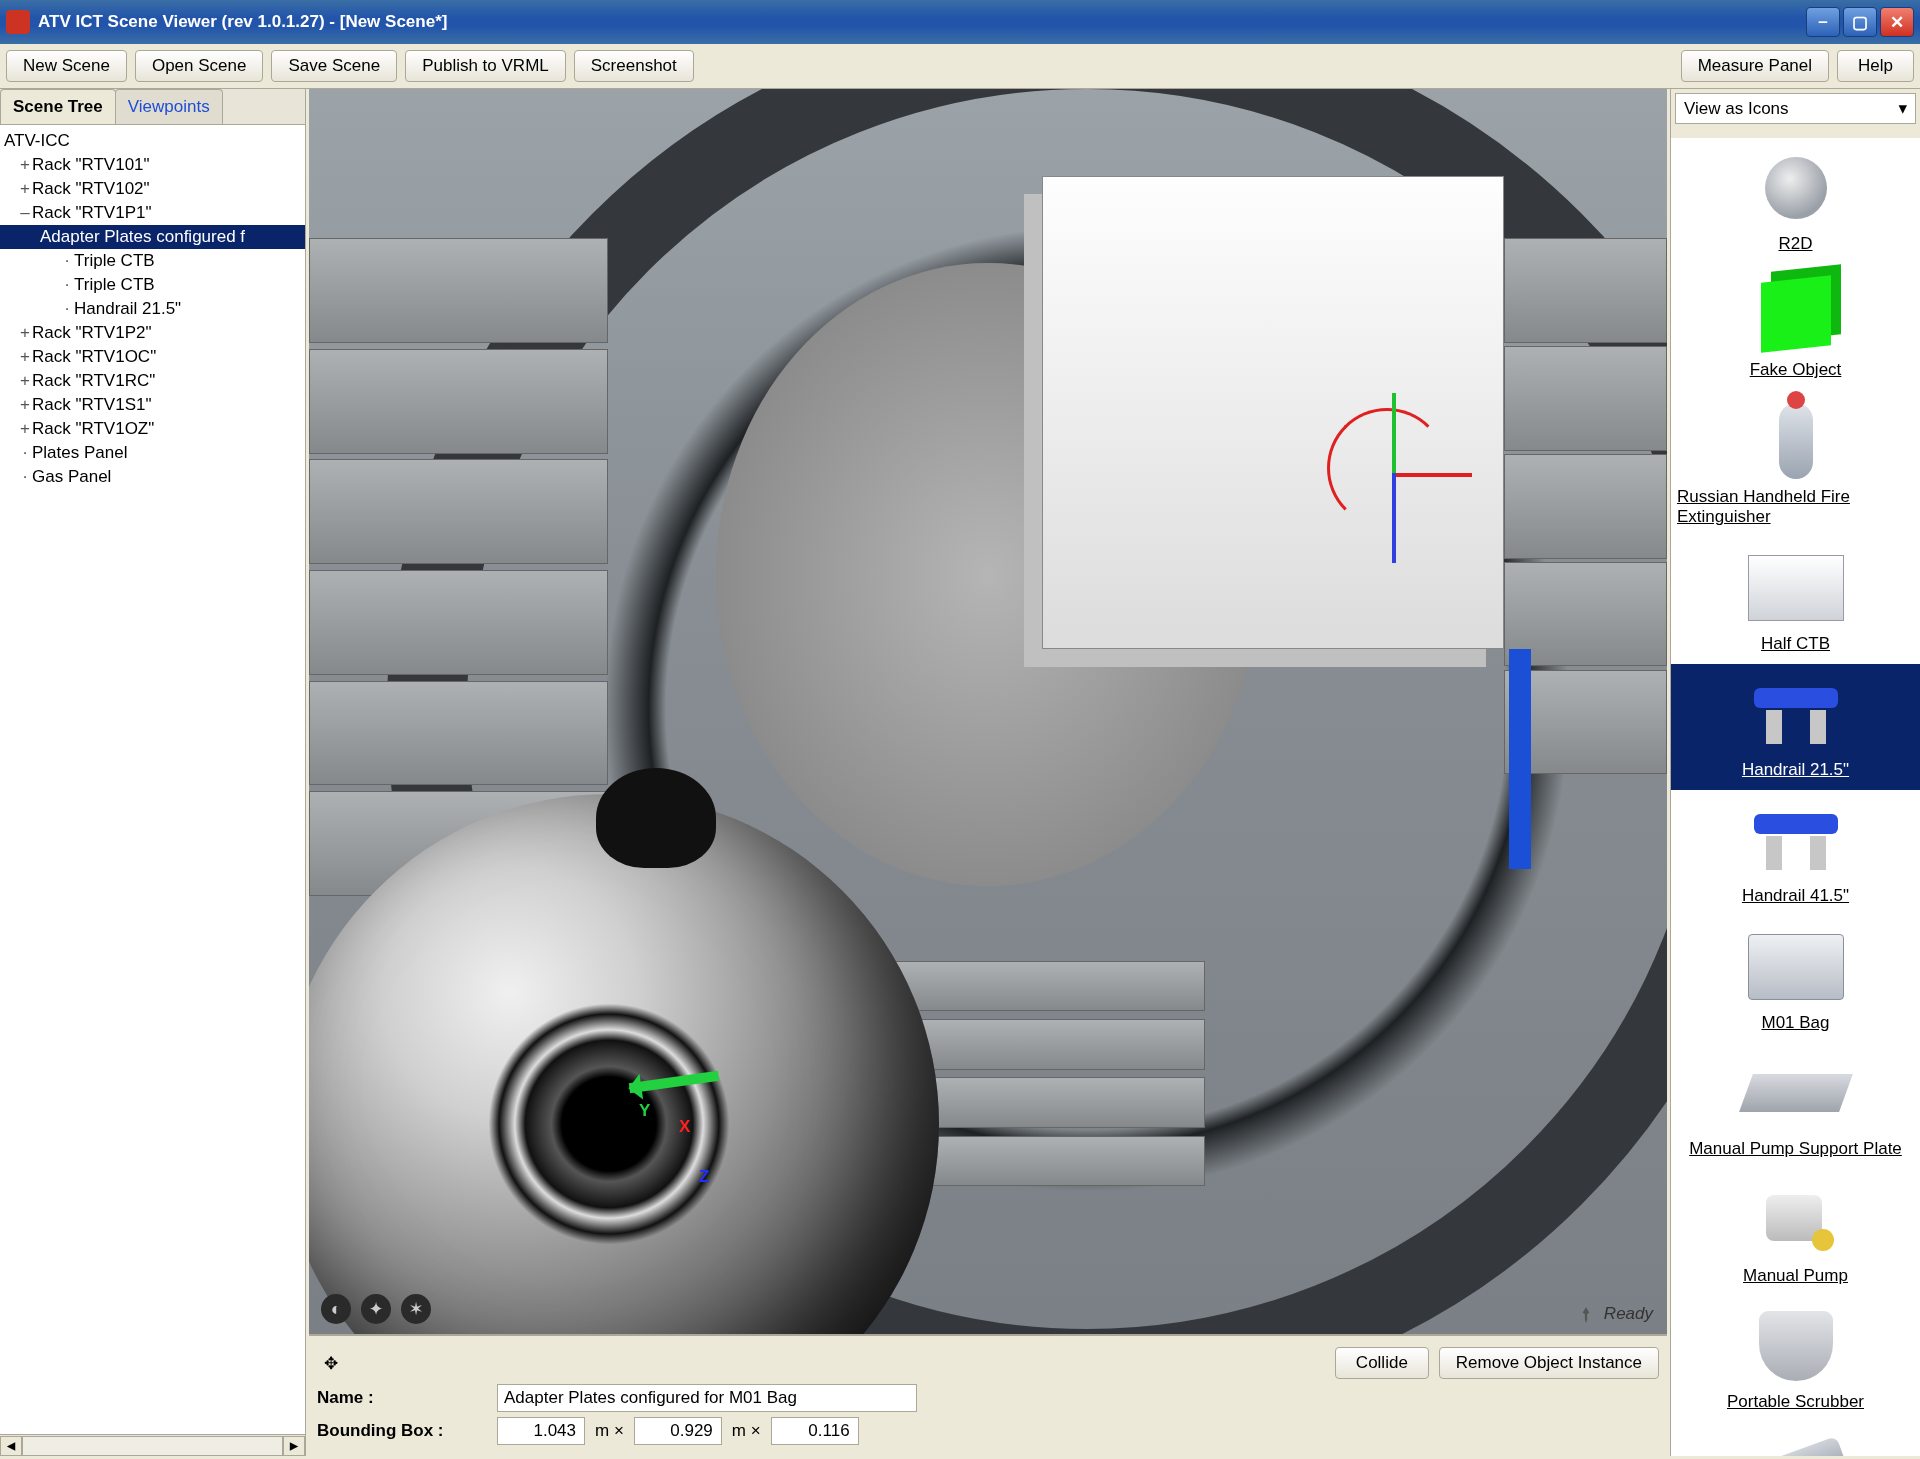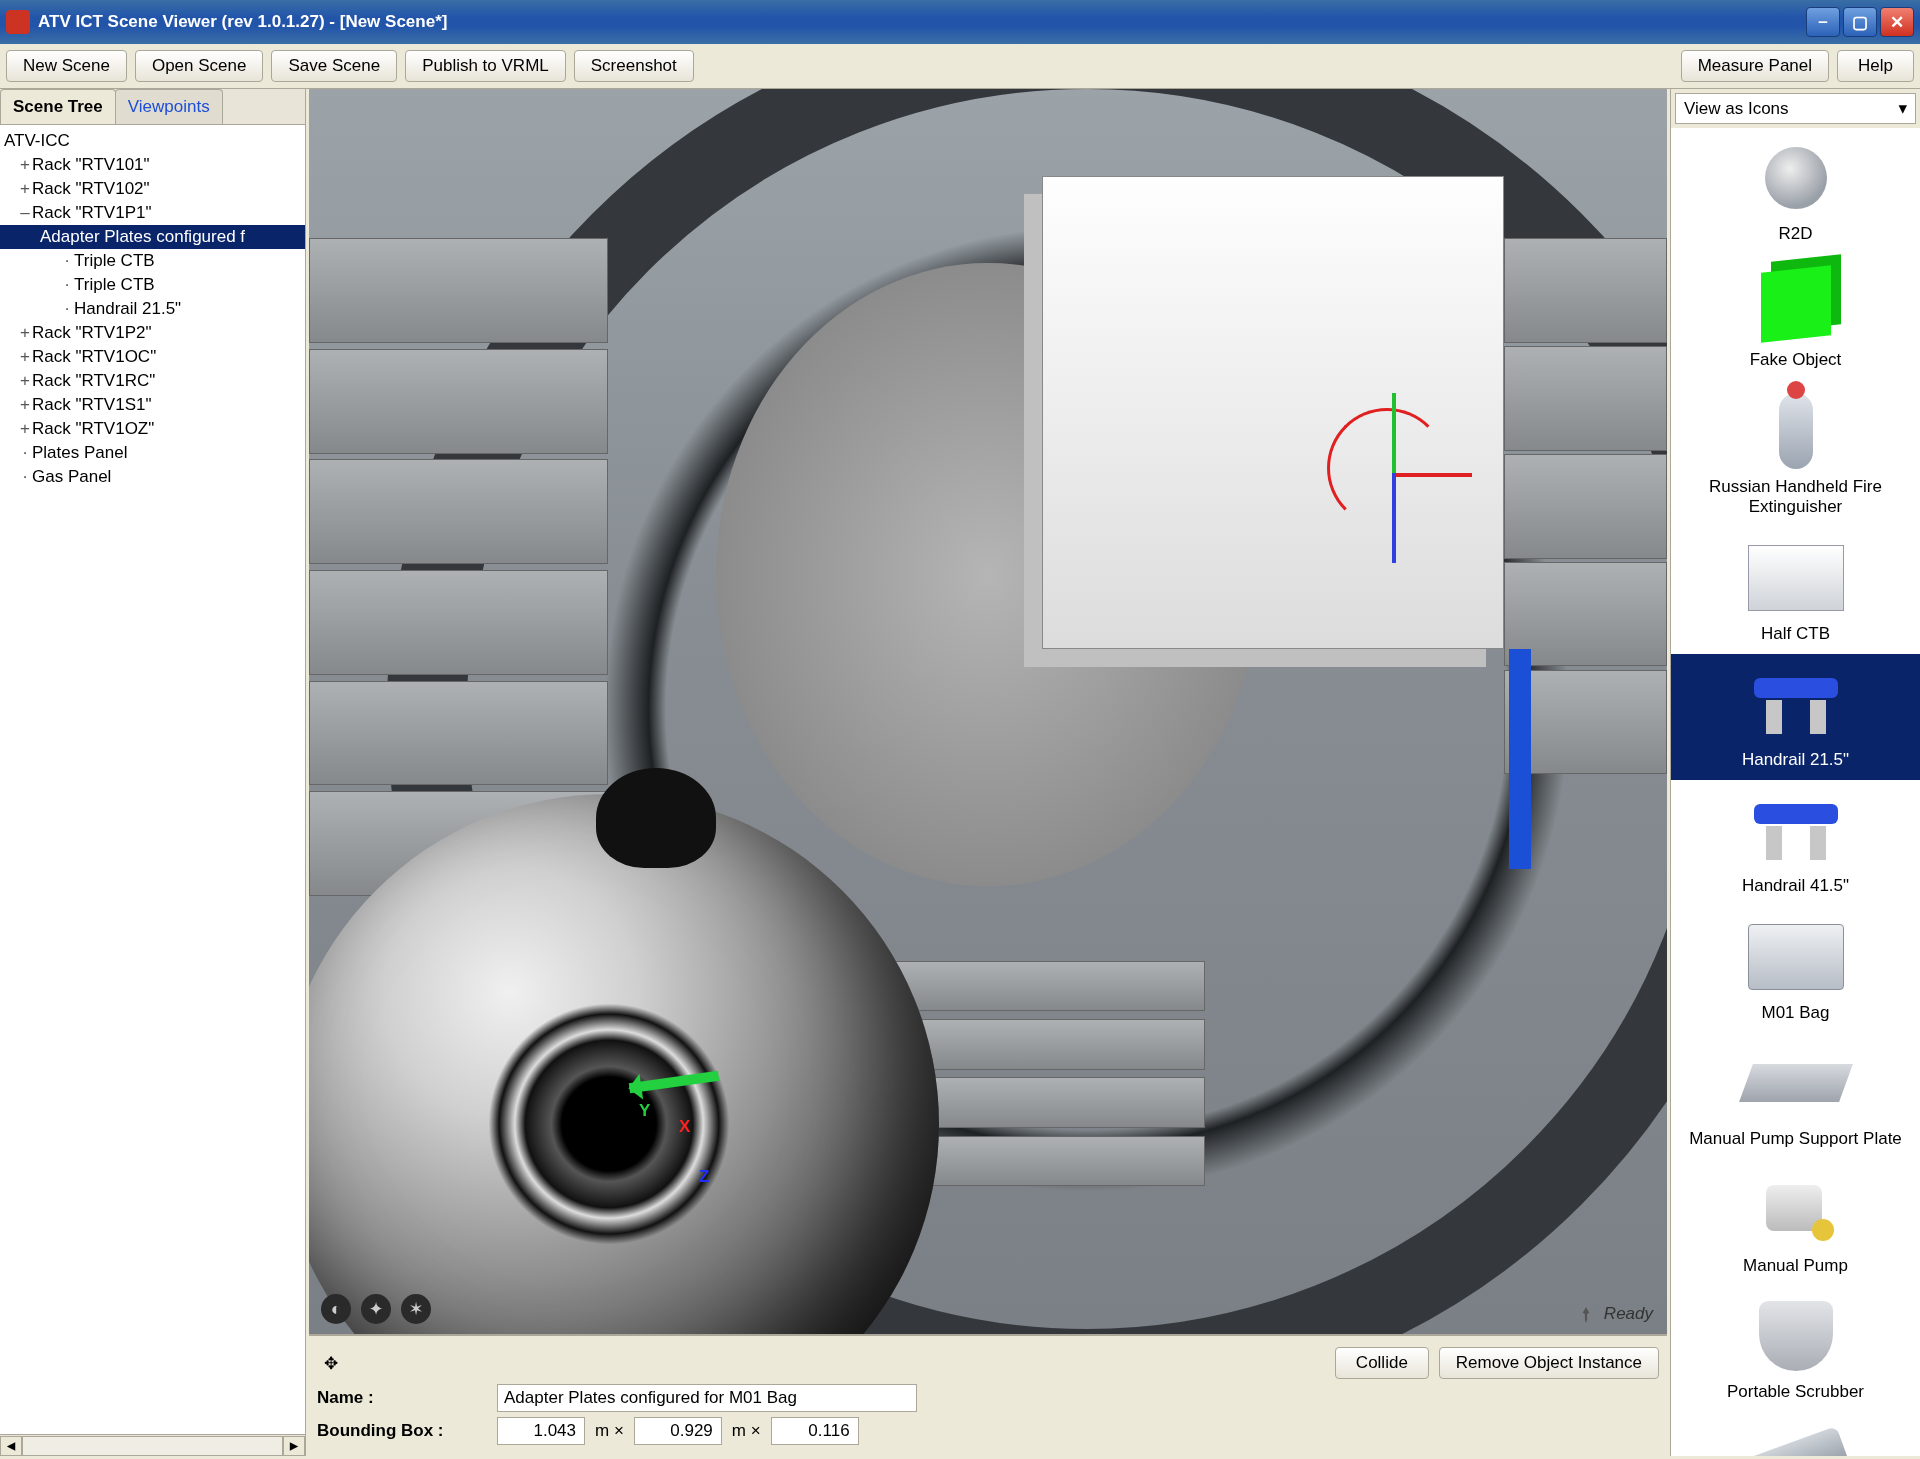--- a/index.html
+++ b/index.html
@@ -52,24 +52,24 @@
   .vp-toolbar{position:absolute;left:12px;bottom:10px;display:flex;gap:10px;}
   .vp-toolbar .ico{width:30px;height:30px;border-radius:50%;background:#2a2a2a;color:#ccc;display:flex;align-items:center;justify-content:center;font-size:18px;}
   .vp-status{position:absolute;right:14px;bottom:10px;color:#333;font-style:italic;}
   .status-pin{position:absolute;right:72px;bottom:10px;width:18px;height:18px;}
   .bottom-panel{border-top:2px solid #aca899;background:#ece9d8;padding:6px 8px;margin:0 3px;}
   .bp-row{display:flex;align-items:center;gap:10px;margin:5px 0;}
   .bp-row .tools{width:28px;height:28px;display:flex;align-items:center;justify-content:center;}
   .bp-row label{width:170px;font-weight:bold;}
   .txt{background:#fff;border:1px solid #aca899;padding:3px 6px;min-width:420px;}
   .numbox{background:#fff;border:1px solid #aca899;padding:3px 8px;min-width:88px;text-align:right;}
-  .right { width:250px; border-left:1px solid #aca899; display:flex;flex-direction:column;}
+  .right { width:250px; border-left:1px solid #aca899; display:flex;flex-direction:column;gap:10px;}
   .right .combo{margin:4px;border:1px solid #aca899;background:#fff;padding:4px 8px;display:flex;justify-content:space-between;align-items:center;cursor:pointer;}
   .palette{flex:1;overflow:auto;background:#fff;}
-  .pal-item{display:flex;flex-direction:column;align-items:center;padding:10px 6px;cursor:pointer;text-align:center;line-height:1.2;}
+  .pal-item{display:flex;flex-direction:column;align-items:center;padding:10px 6px;cursor:pointer;line-height:1.2;text-decoration:underline;}
   .pal-item.sel{background:#0a246a;color:#fff;}
   .pal-icon{width:100px;height:80px;margin-bottom:6px;display:flex;align-items:center;justify-content:center;}
   .cube3d{width:70px;height:70px;background:#18f018;transform:skewY(-6deg);box-shadow:10px -10px 0 #0fb80f;}
   .ext{width:34px;height:76px;background:linear-gradient(#e0e4ea,#9aa3b0);border-radius:17px;position:relative;}
   .ext::before{content:"";position:absolute;top:-12px;left:8px;width:18px;height:18px;background:#d44;border-radius:50%;}
   .ctb{width:96px;height:66px;background:linear-gradient(#fff,#cfd3d8);border:1px solid #99a;}
   .handrail{width:96px;height:60px;position:relative;}
   .handrail .bar{position:absolute;top:4px;left:6px;right:6px;height:20px;background:#2a4fe0;border-radius:6px;}
   .handrail .leg{position:absolute;bottom:0;width:16px;height:34px;background:#c7c7c7;}
   .handrail .leg.l{left:18px;} .handrail .leg.r{right:18px;}

